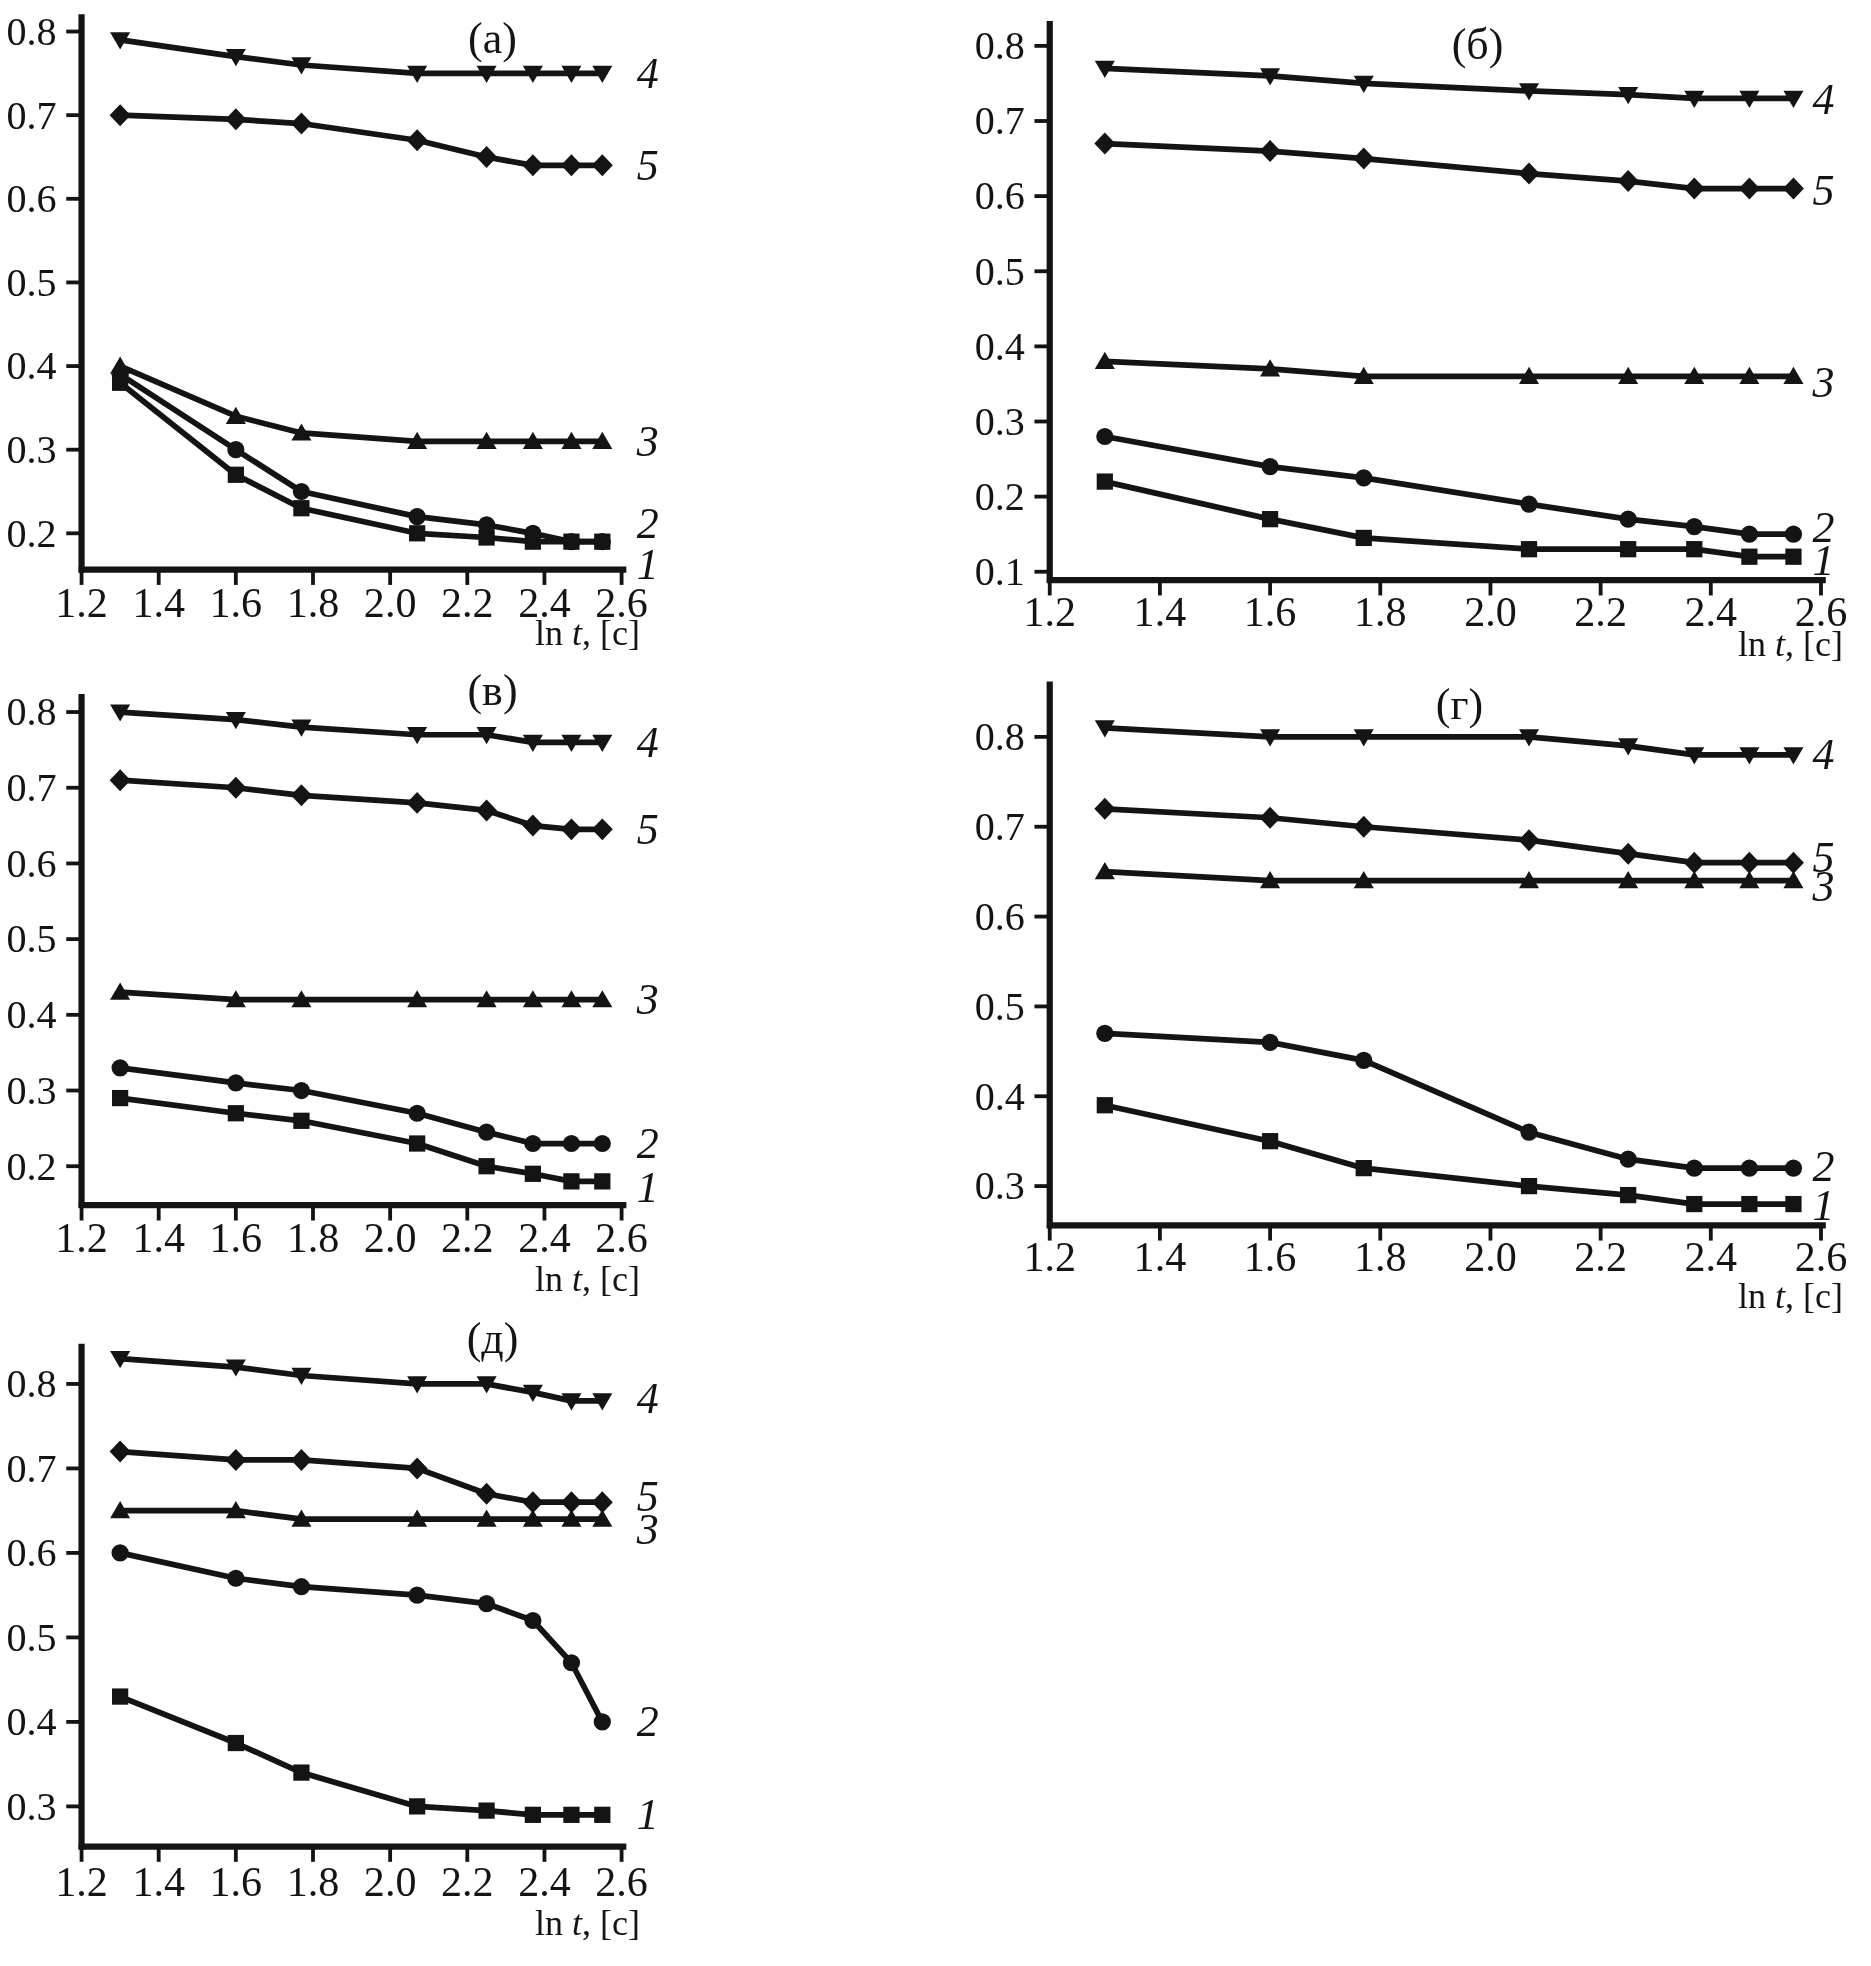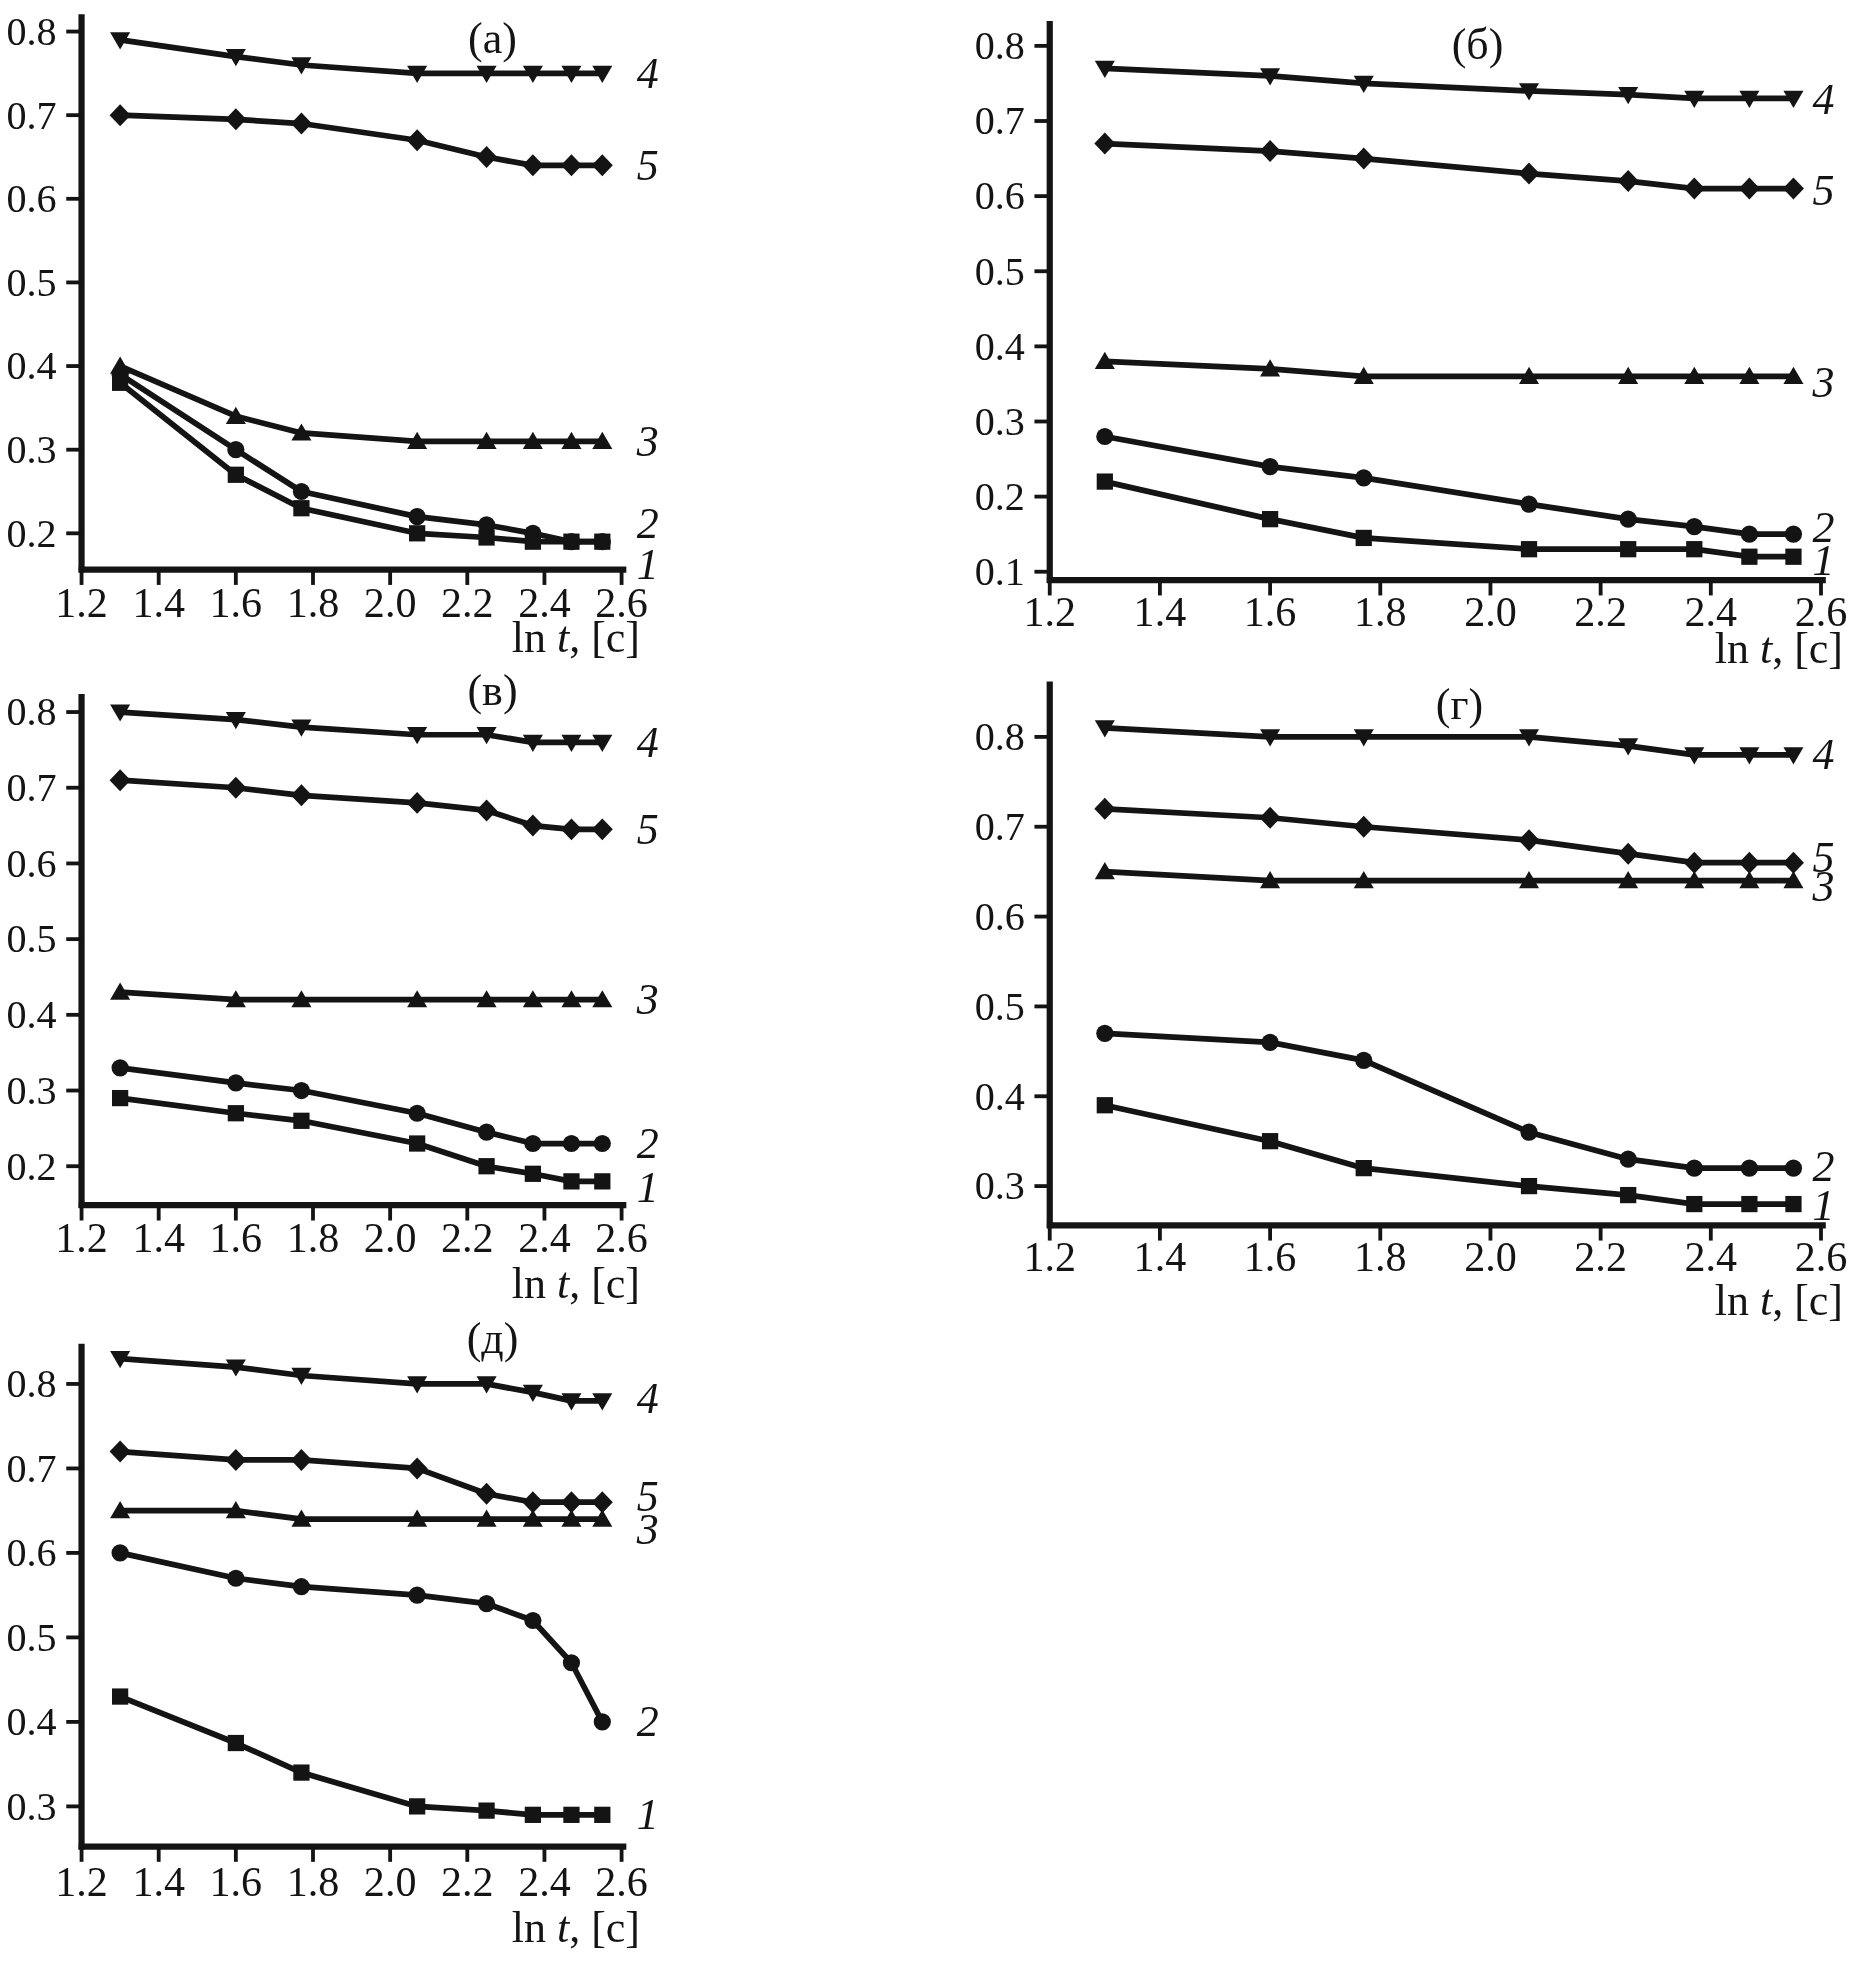--- a/index.html
+++ b/index.html
@@ -17,21 +17,21 @@
     width: 153px;
     text-align: center;
     font-size: 44px;
     color: #141414;
     white-space: nowrap;
   }
   .xaxis-label {
     position: absolute;
     width: 325px;
     text-align: right;
-    font-size: 44px;
+    font-size: 36px;
     color: #141414;
     white-space: nowrap;
   }
   .xaxis-label .var { font-style: italic; }
 </style>
 </head>
 <body>
 
 <div class="page">
 

